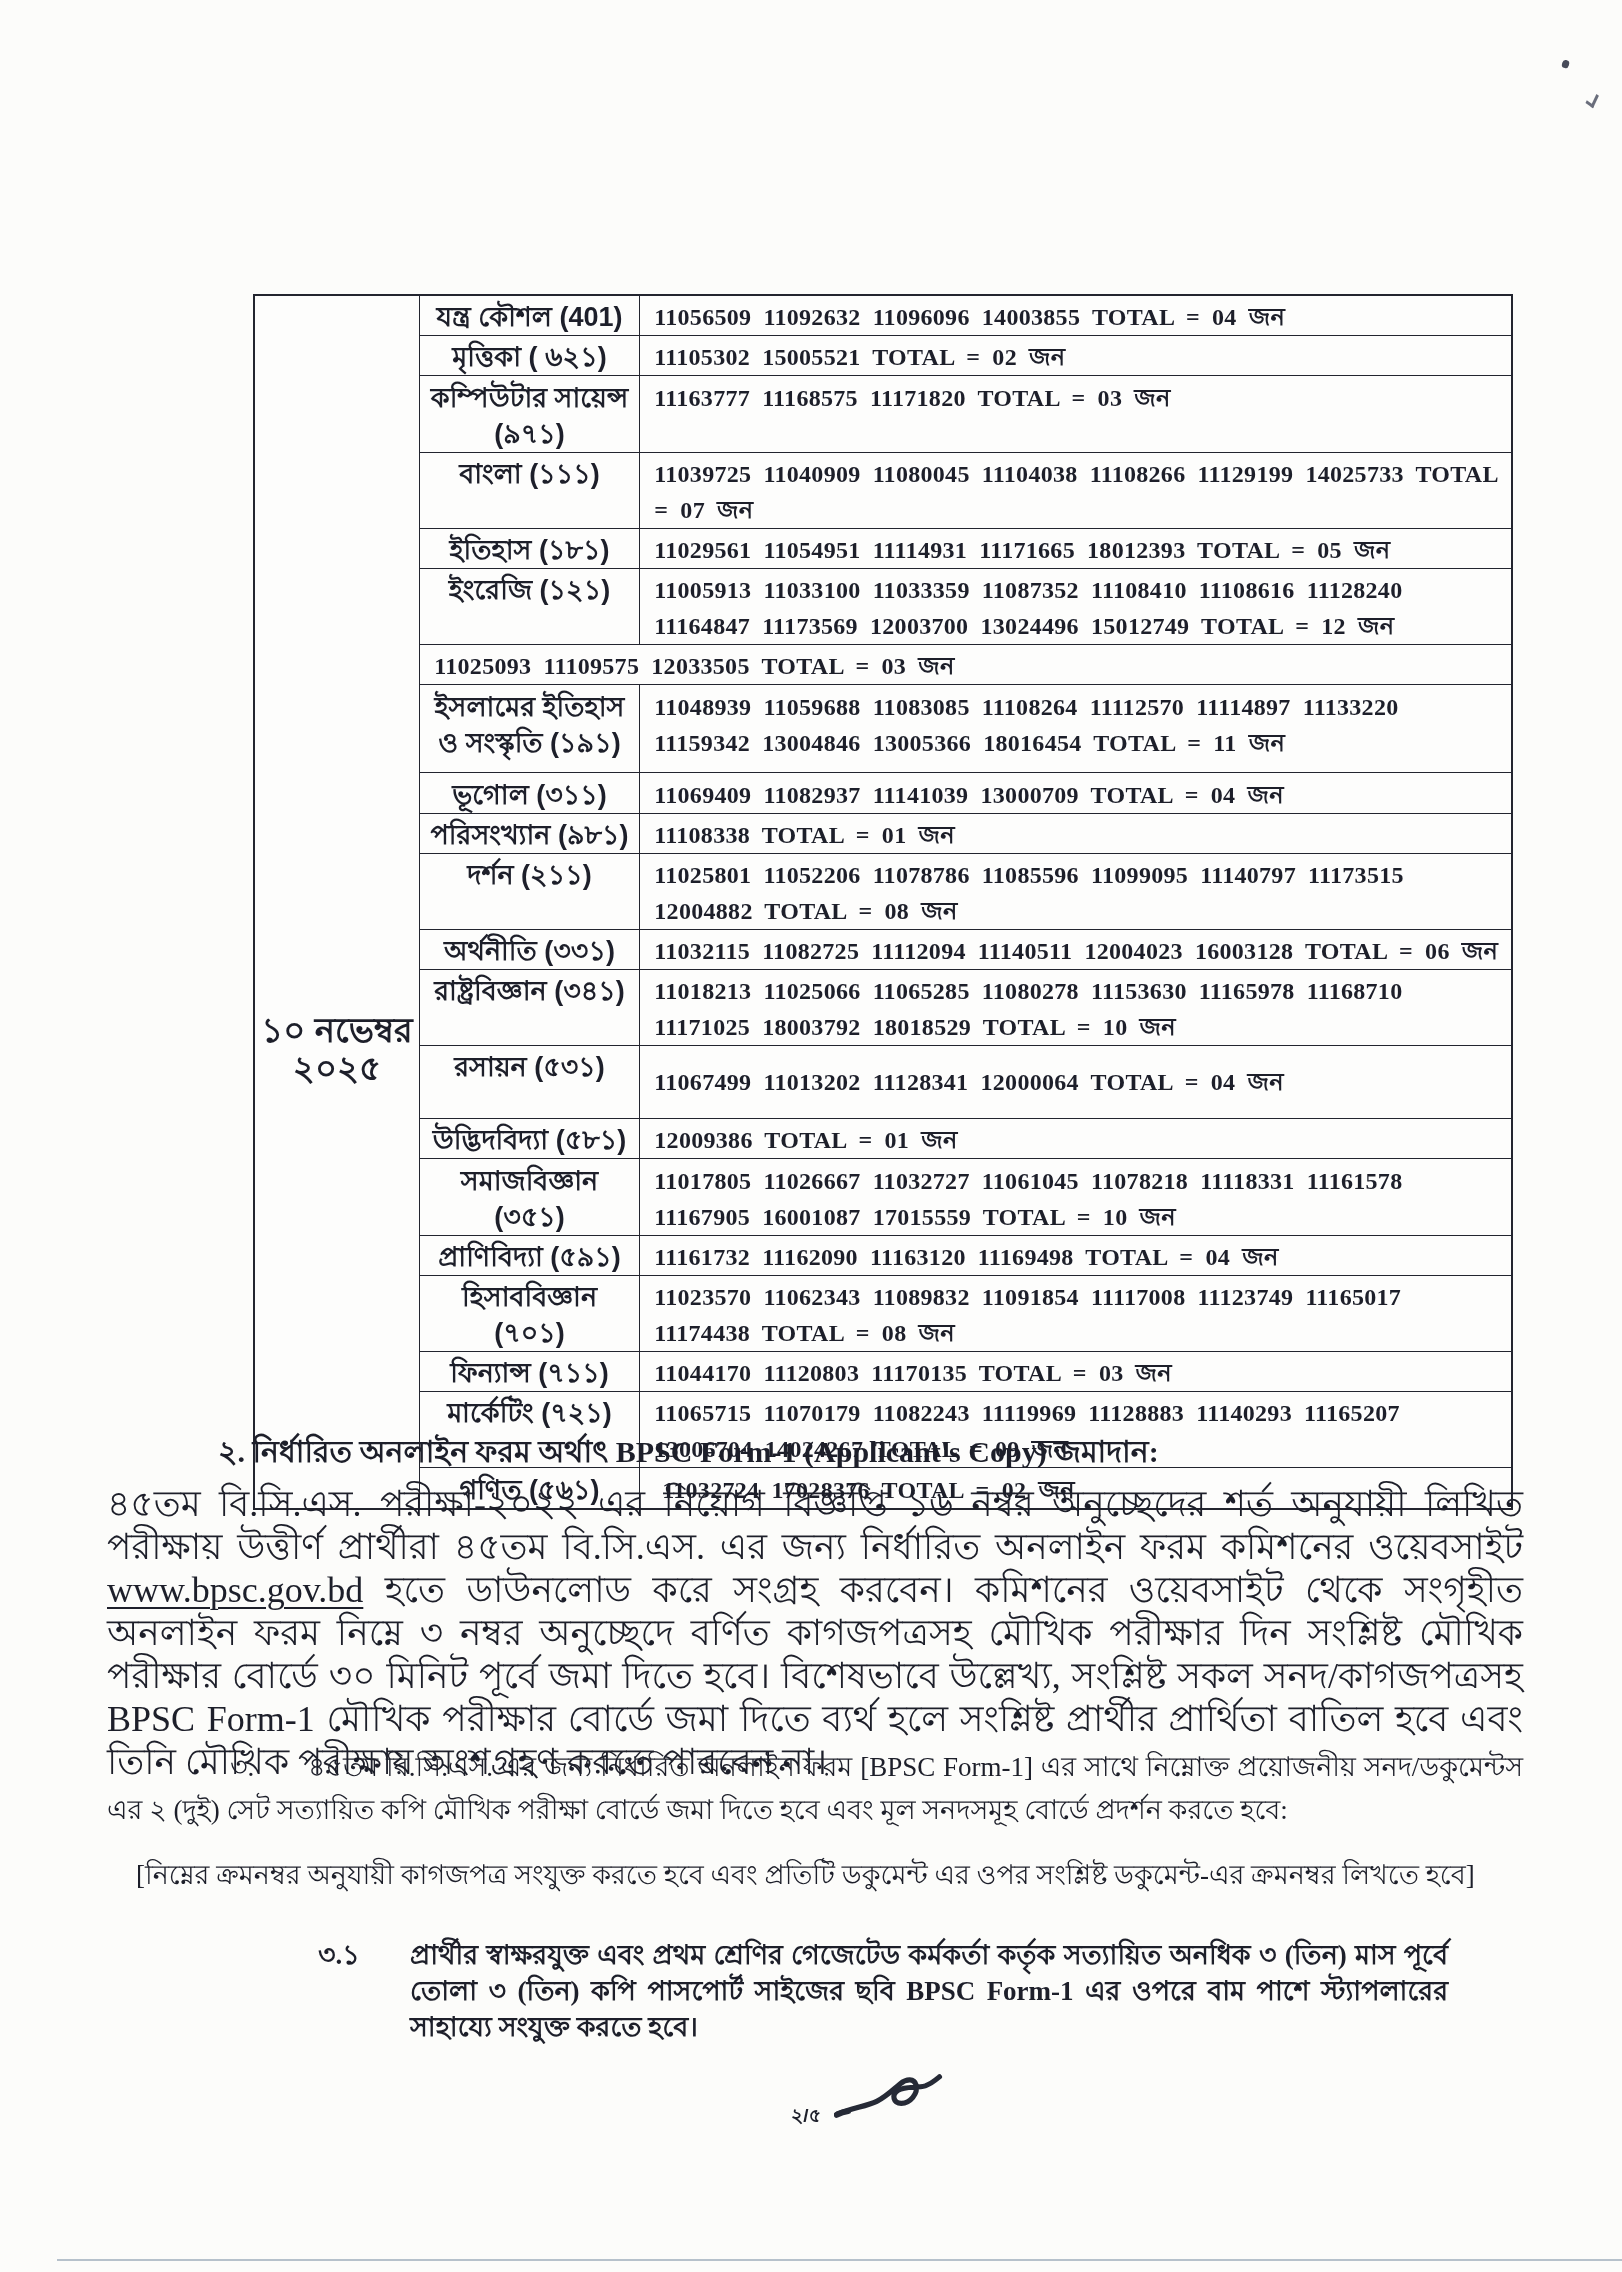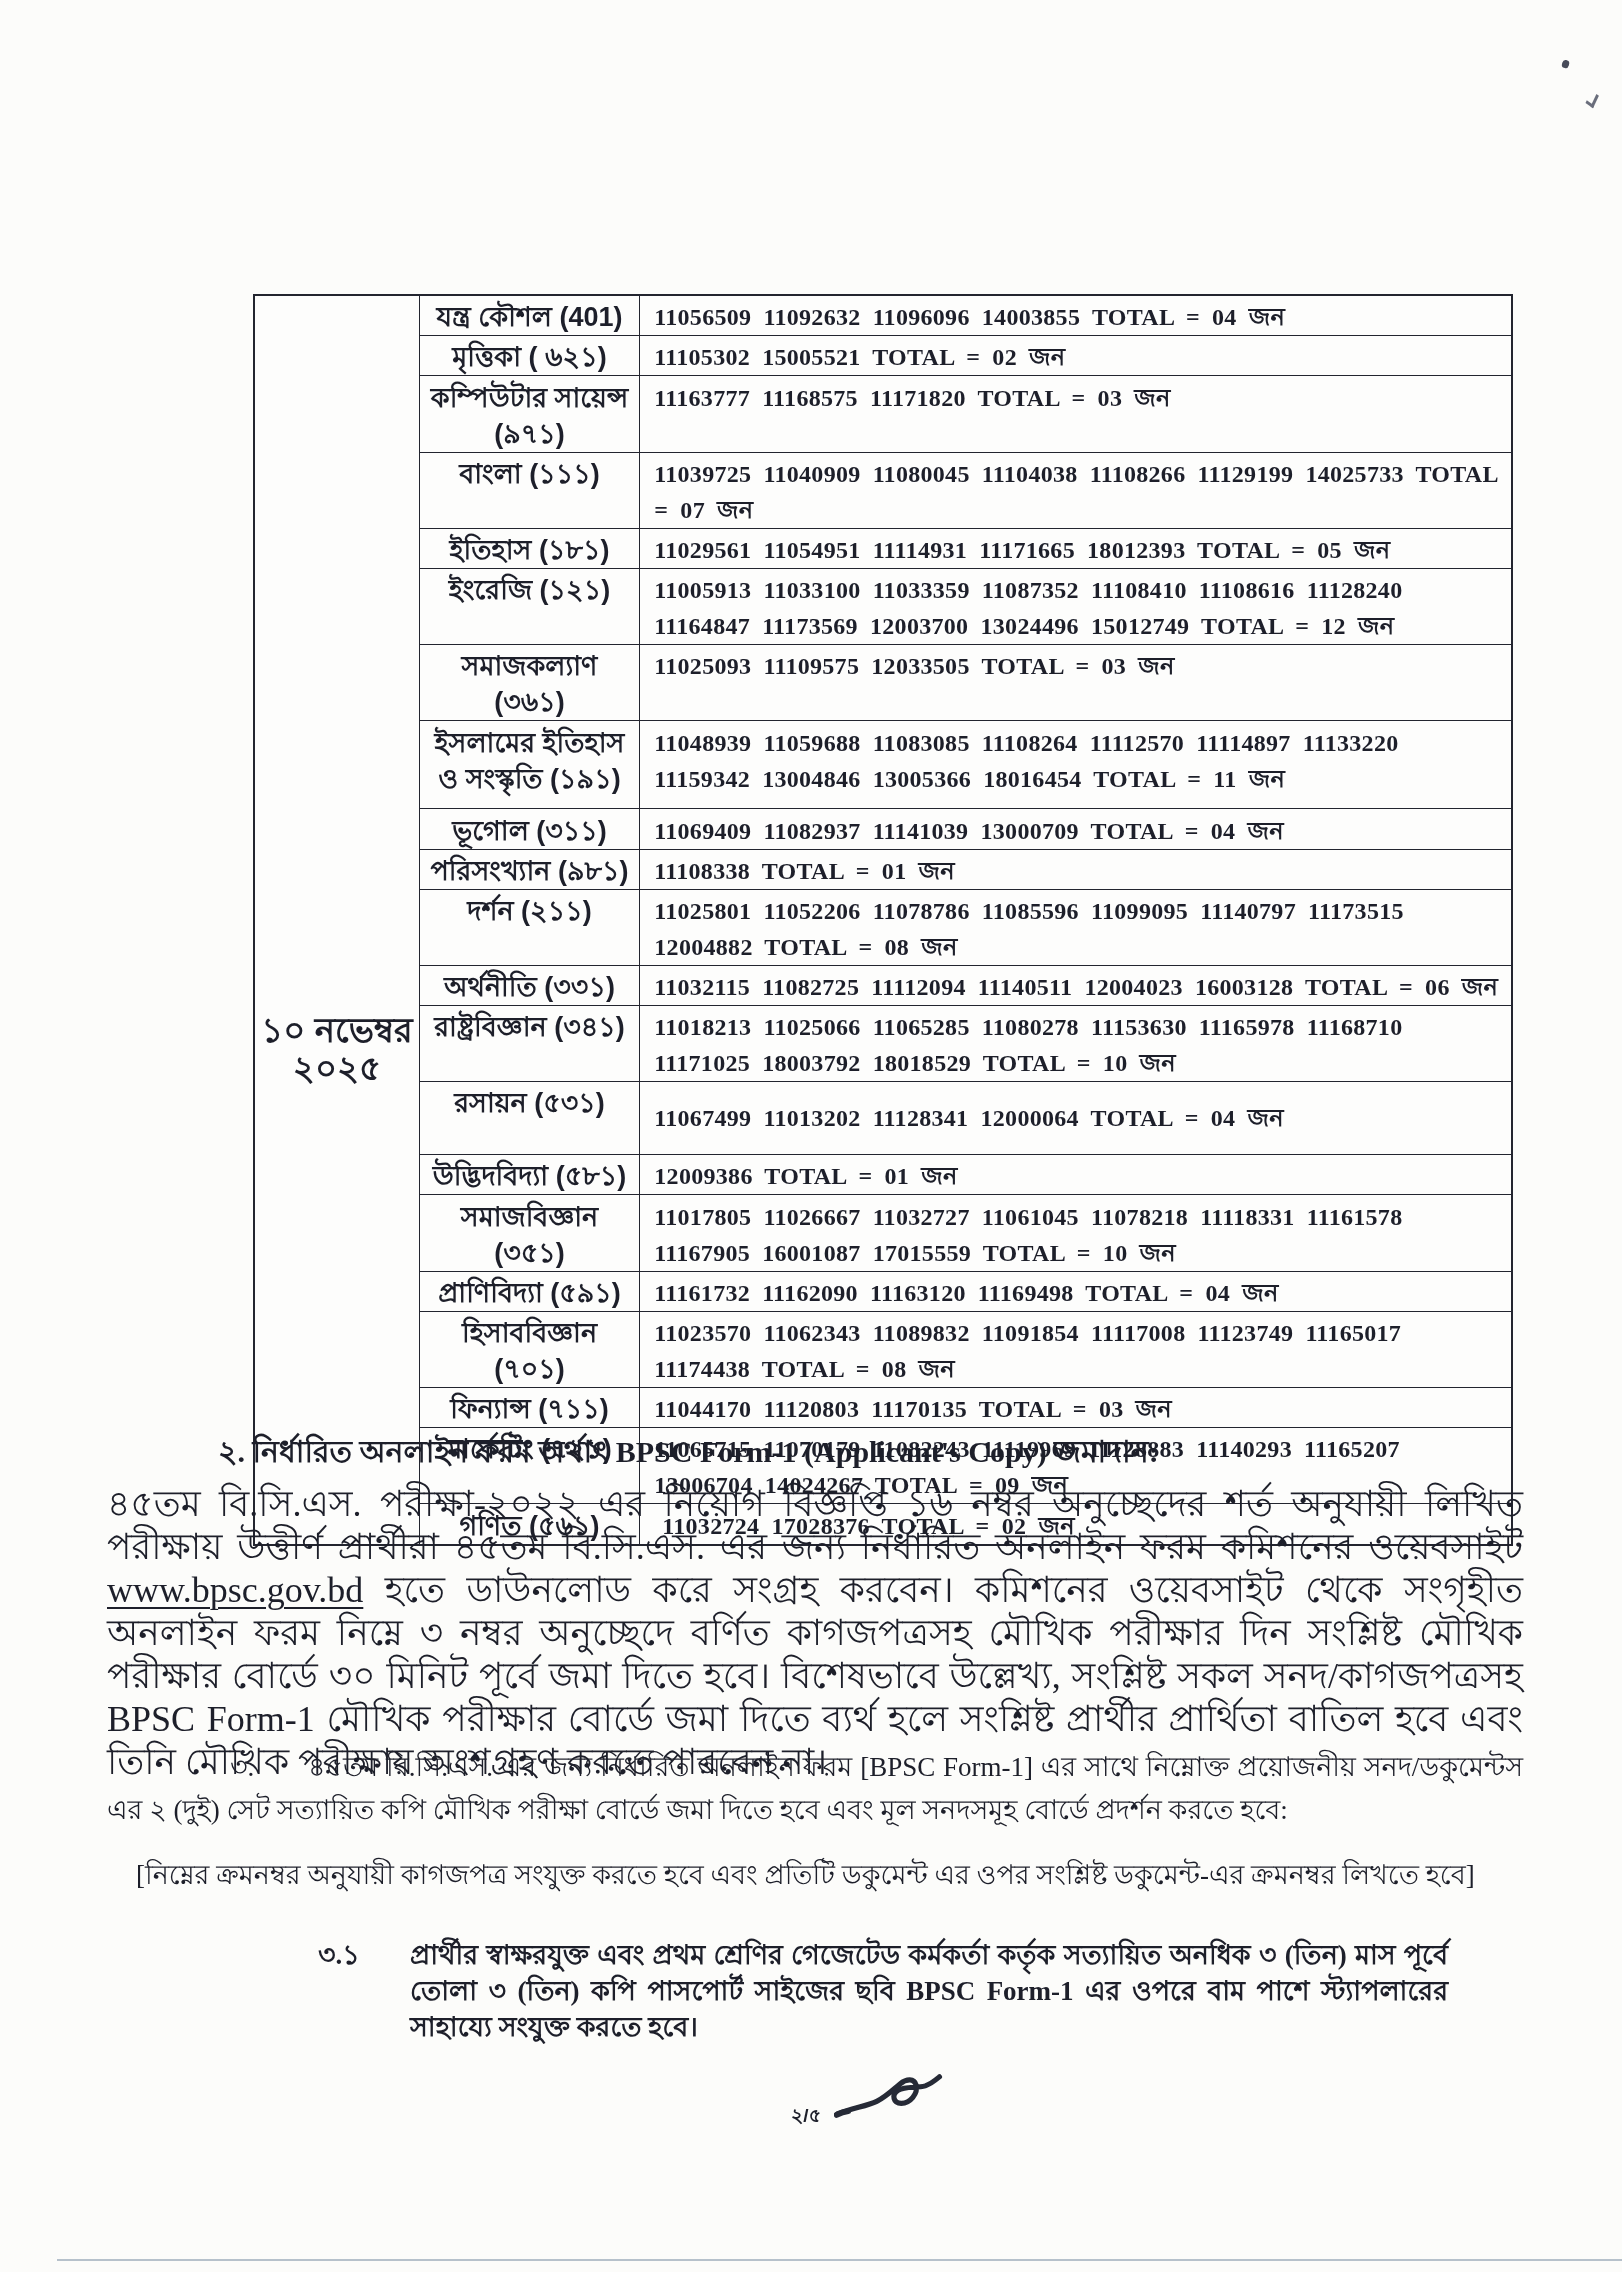--- a/index.html
+++ b/index.html
@@ -106,21 +106,20 @@
       </div>
     <div class="trow r1">
         <div class="cell-subj">ইতিহাস (১৮১)</div>
         <div class="cell-nums">11029561 11054951 11114931 11171665 18012393  TOTAL = 05 জন</div>
       </div>
     <div class="trow r2">
         <div class="cell-subj">ইংরেজি (১২১)</div>
         <div class="cell-nums">11005913 11033100 11033359 11087352 11108410 11108616 11128240 11164847 11173569 12003700 13024496 15012749  TOTAL  =  12 জন</div>
       </div>
     <div class="trow r1">
-        <div class="cell-subj">সমাজকল্যাণ (৩৬১)</div>
         <div class="cell-nums">11025093 11109575 12033505 TOTAL  =   03 জন</div>
       </div>
     <div class="trow r4">
         <div class="cell-subj">ইসলামের ইতিহাস ও সংস্কৃতি (১৯১)</div>
         <div class="cell-nums">11048939 11059688 11083085 11108264 11112570 11114897 11133220 11159342 13004846 13005366 18016454  TOTAL =  11 জন</div>
       </div>
     <div class="trow r1">
         <div class="cell-subj">ভূগোল (৩১১)</div>
         <div class="cell-nums">11069409 11082937 11141039 13000709  TOTAL =   04 জন</div>
       </div>

